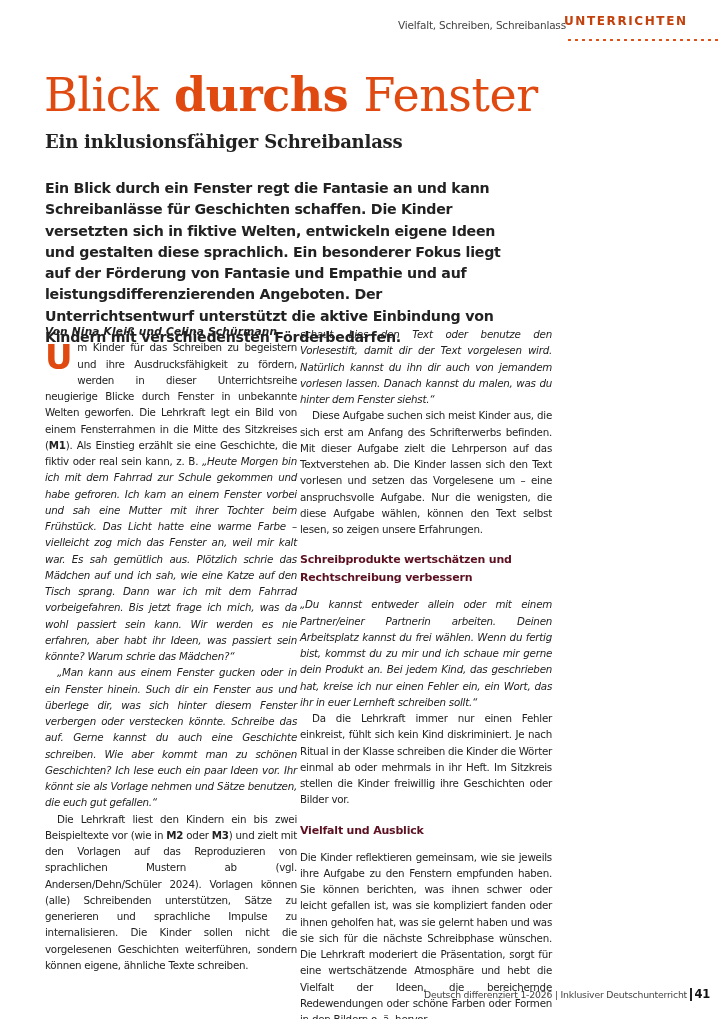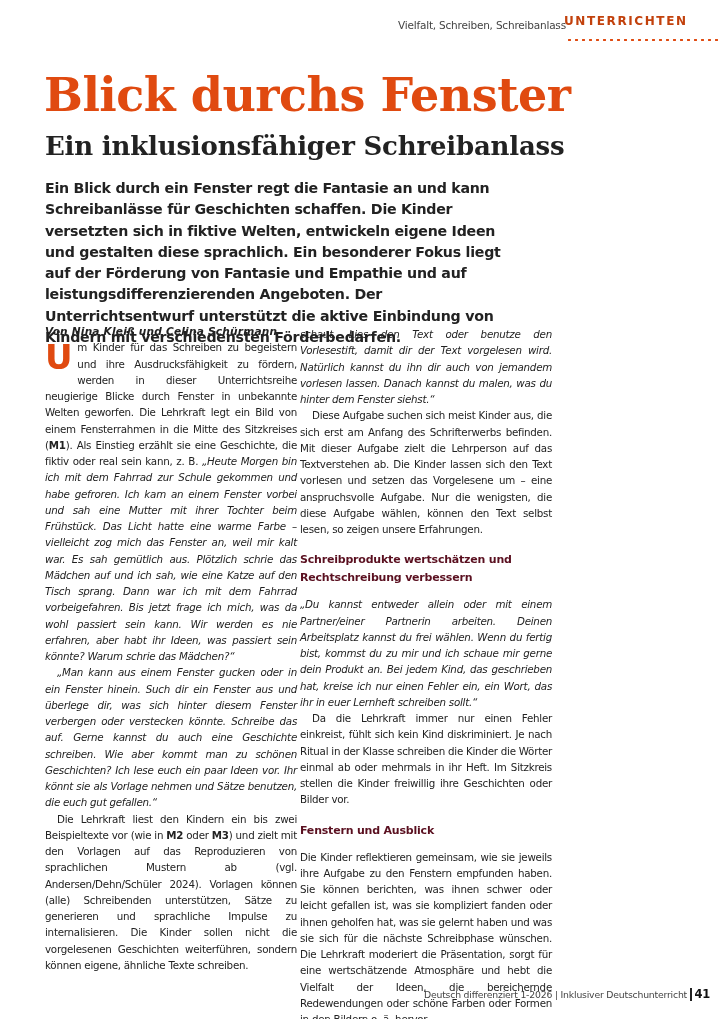--- a/index.html
+++ b/index.html
@@ -17,24 +17,24 @@
   .header-dots {
     position: absolute; top: 38px; left: 566px; width: 154px; height: 4px;
     background-image: radial-gradient(circle, #e04a10 1.1px, transparent 1.4px);
     background-size: 7px 4px; background-repeat: repeat-x;
   }
 
   .title {
     position: absolute; top: 68px; left: 44px;
     font-family: "DejaVu Serif", serif; font-size: 46px; color: #e04a10; letter-spacing: -0.5px; white-space: nowrap;
   }
-  .title .b { font-weight: bold; text-align: right; }
+  .title .b { font-weight: normal; text-align: right; }
   .subtitle {
     position: absolute; top: 131px; left: 45px;
-    font-family: "DejaVu Serif", serif; font-size: 26px; color: #222; letter-spacing: -0.2px;
+    font-family: "DejaVu Serif", serif; font-size: 18px; color: #222; letter-spacing: -0.2px;
   }
   .lead {
     position: absolute; top: 178px; left: 45px; width: 480px;
     font-family: "DejaVu Sans", sans-serif; font-size: 14.2px; font-weight: bold; line-height: 21.3px; color: #222; letter-spacing: -0.25px;
   }
 
   .col { position: absolute; top: 323px; width: 252px; font-family: "DejaVu Sans", sans-serif; font-size: 10.3px; line-height: 16.25px; color: #222; letter-spacing: -0.25px; }
   .col-left { left: 45px; }
   .col-right { left: 300px; top: 326px; }
   .col p { text-align: justify; hyphens: auto; }
@@ -77,18 +77,18 @@
   <p class="ind"><span>Die Lehrkraft liest den Kindern ein bis zwei Beispieltexte vor (wie in </span><strong>M2</strong><span> oder </span><strong>M3</strong><span>) und zielt mit den Vorlagen auf das Reproduzieren von sprachlichen Mustern ab (vgl. Andersen/Dehn/Schüler 2024). Vorlagen können (alle) Schreibenden unterstützen, Sätze zu generieren und sprachliche Impulse zu internalisieren. Die Kinder sollen nicht die vorgelesenen Geschichten weiterführen, sondern können eigene, ähnliche Texte schreiben.</span></p>
 
 </div>
 
 <div class="col col-right">
   <p><em id="q5right">schaut. Lies den Text oder benutze den Vorlesestift, damit dir der Text vorgelesen wird. Natürlich kannst du ihn dir auch von jemandem vorlesen lassen. Danach kannst du malen, was du hinter dem Fenster siehst.“</em></p>
   <p class="ind">Diese Aufgabe suchen sich meist Kinder aus, die sich erst am Anfang des Schrifterwerbs befinden. Mit dieser Aufgabe zielt die Lehrperson auf das Textverstehen ab. Die Kinder lassen sich den Text vorlesen und setzen das Vorgelesene um – eine anspruchsvolle Aufgabe. Nur die wenigsten, die diese Aufgabe wählen, können den Text selbst lesen, so zeigen unsere Erfahrungen.</p>
   <h3 class="h2">Schreibprodukte wertschätzen und Rechtschreibung verbessern</h3>
   <p><em>„Du kannst entweder allein oder mit einem Partner/einer Partnerin arbeiten. Deinen Arbeitsplatz kannst du frei wählen. Wenn du fertig bist, kommst du zu mir und ich schaue mir gerne dein Produkt an. Bei jedem Kind, das geschrieben hat, kreise ich nur einen Fehler ein, ein Wort, das ihr in euer Lernheft schreiben sollt.“</em></p>
   <p class="ind">Da die Lehrkraft immer nur einen Fehler einkreist, fühlt sich kein Kind diskriminiert. Je nach Ritual in der Klasse schreiben die Kinder die Wörter einmal ab oder mehrmals in ihr Heft. Im Sitzkreis stellen die Kinder freiwillig ihre Geschichten oder Bilder vor.</p>
-  <h3 class="h2">Fenstern und Ausblick</h3>
+  <h3 class="h2">Vielfalt und Ausblick</h3>
   <p>Die Kinder reflektieren gemeinsam, wie sie jeweils ihre Aufgabe zu den Fenstern empfunden haben. Sie können berichten, was ihnen schwer oder leicht gefallen ist, was sie kompliziert fanden oder ihnen geholfen hat, was sie gelernt haben und was sie sich für die nächste Schreibphase wünschen. Die Lehrkraft moderiert die Präsentation, sorgt für eine wertschätzende Atmosphäre und hebt die Vielfalt der Ideen, die bereichernde Redewendungen oder schöne Farben oder Formen in den Bildern o. ä. hervor.</p>
 
 </div>
 
 <div class="footer"><span>Deutsch differenziert 1-2026 | Inklusiver Deutschunterricht</span><span class="bar"></span><span class="page">41</span></div>
 
 </body></html>

